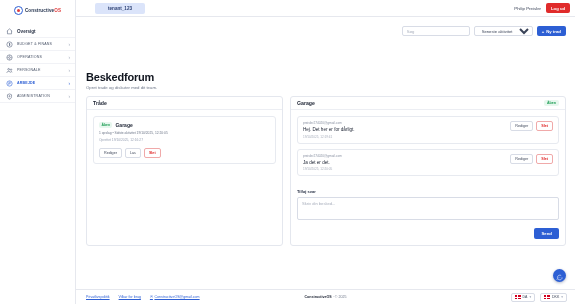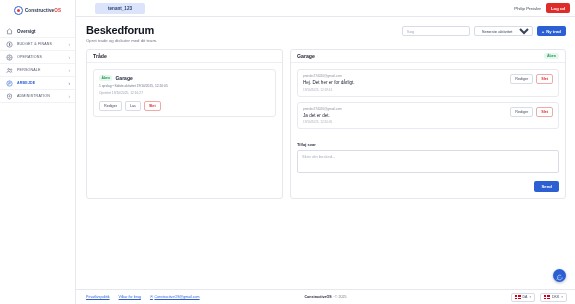--- a/index.html
+++ b/index.html
@@ -71,21 +71,21 @@
   }
   .topbar-right {
     margin-left: auto; display: flex; align-items: center; gap: 5px;
   }
   .user-name { font-size: 4.4px; color: #3a4358; }
   .logout-btn {
     background: #e02b2b; color: #fff; font-size: 4.2px; font-weight: 600;
     padding: 2.5px 5px; border-radius: 2px; border: none; cursor: pointer;
   }
 
-  .content { flex: 1; padding: 7px 9px 12px 10px; overflow: hidden; background:#fff; }
+  .content { flex: 1; padding: 7px 9px 12px 10px; overflow: hidden; background:#fff;margin-top:47px; }
 
   .page-head { margin-bottom: 6px; }
   .page-title { font-size: 11px; font-weight: 700; color: #10151f; letter-spacing: -.2px; }
   .page-sub { font-size: 4.3px; color: #6d7688; margin-top: 2px; }
 
   .toolbar {
     position: absolute; right: 9px; top: 26px;
     display: flex; align-items: center; gap: 4px;
   }
   .search-input {

